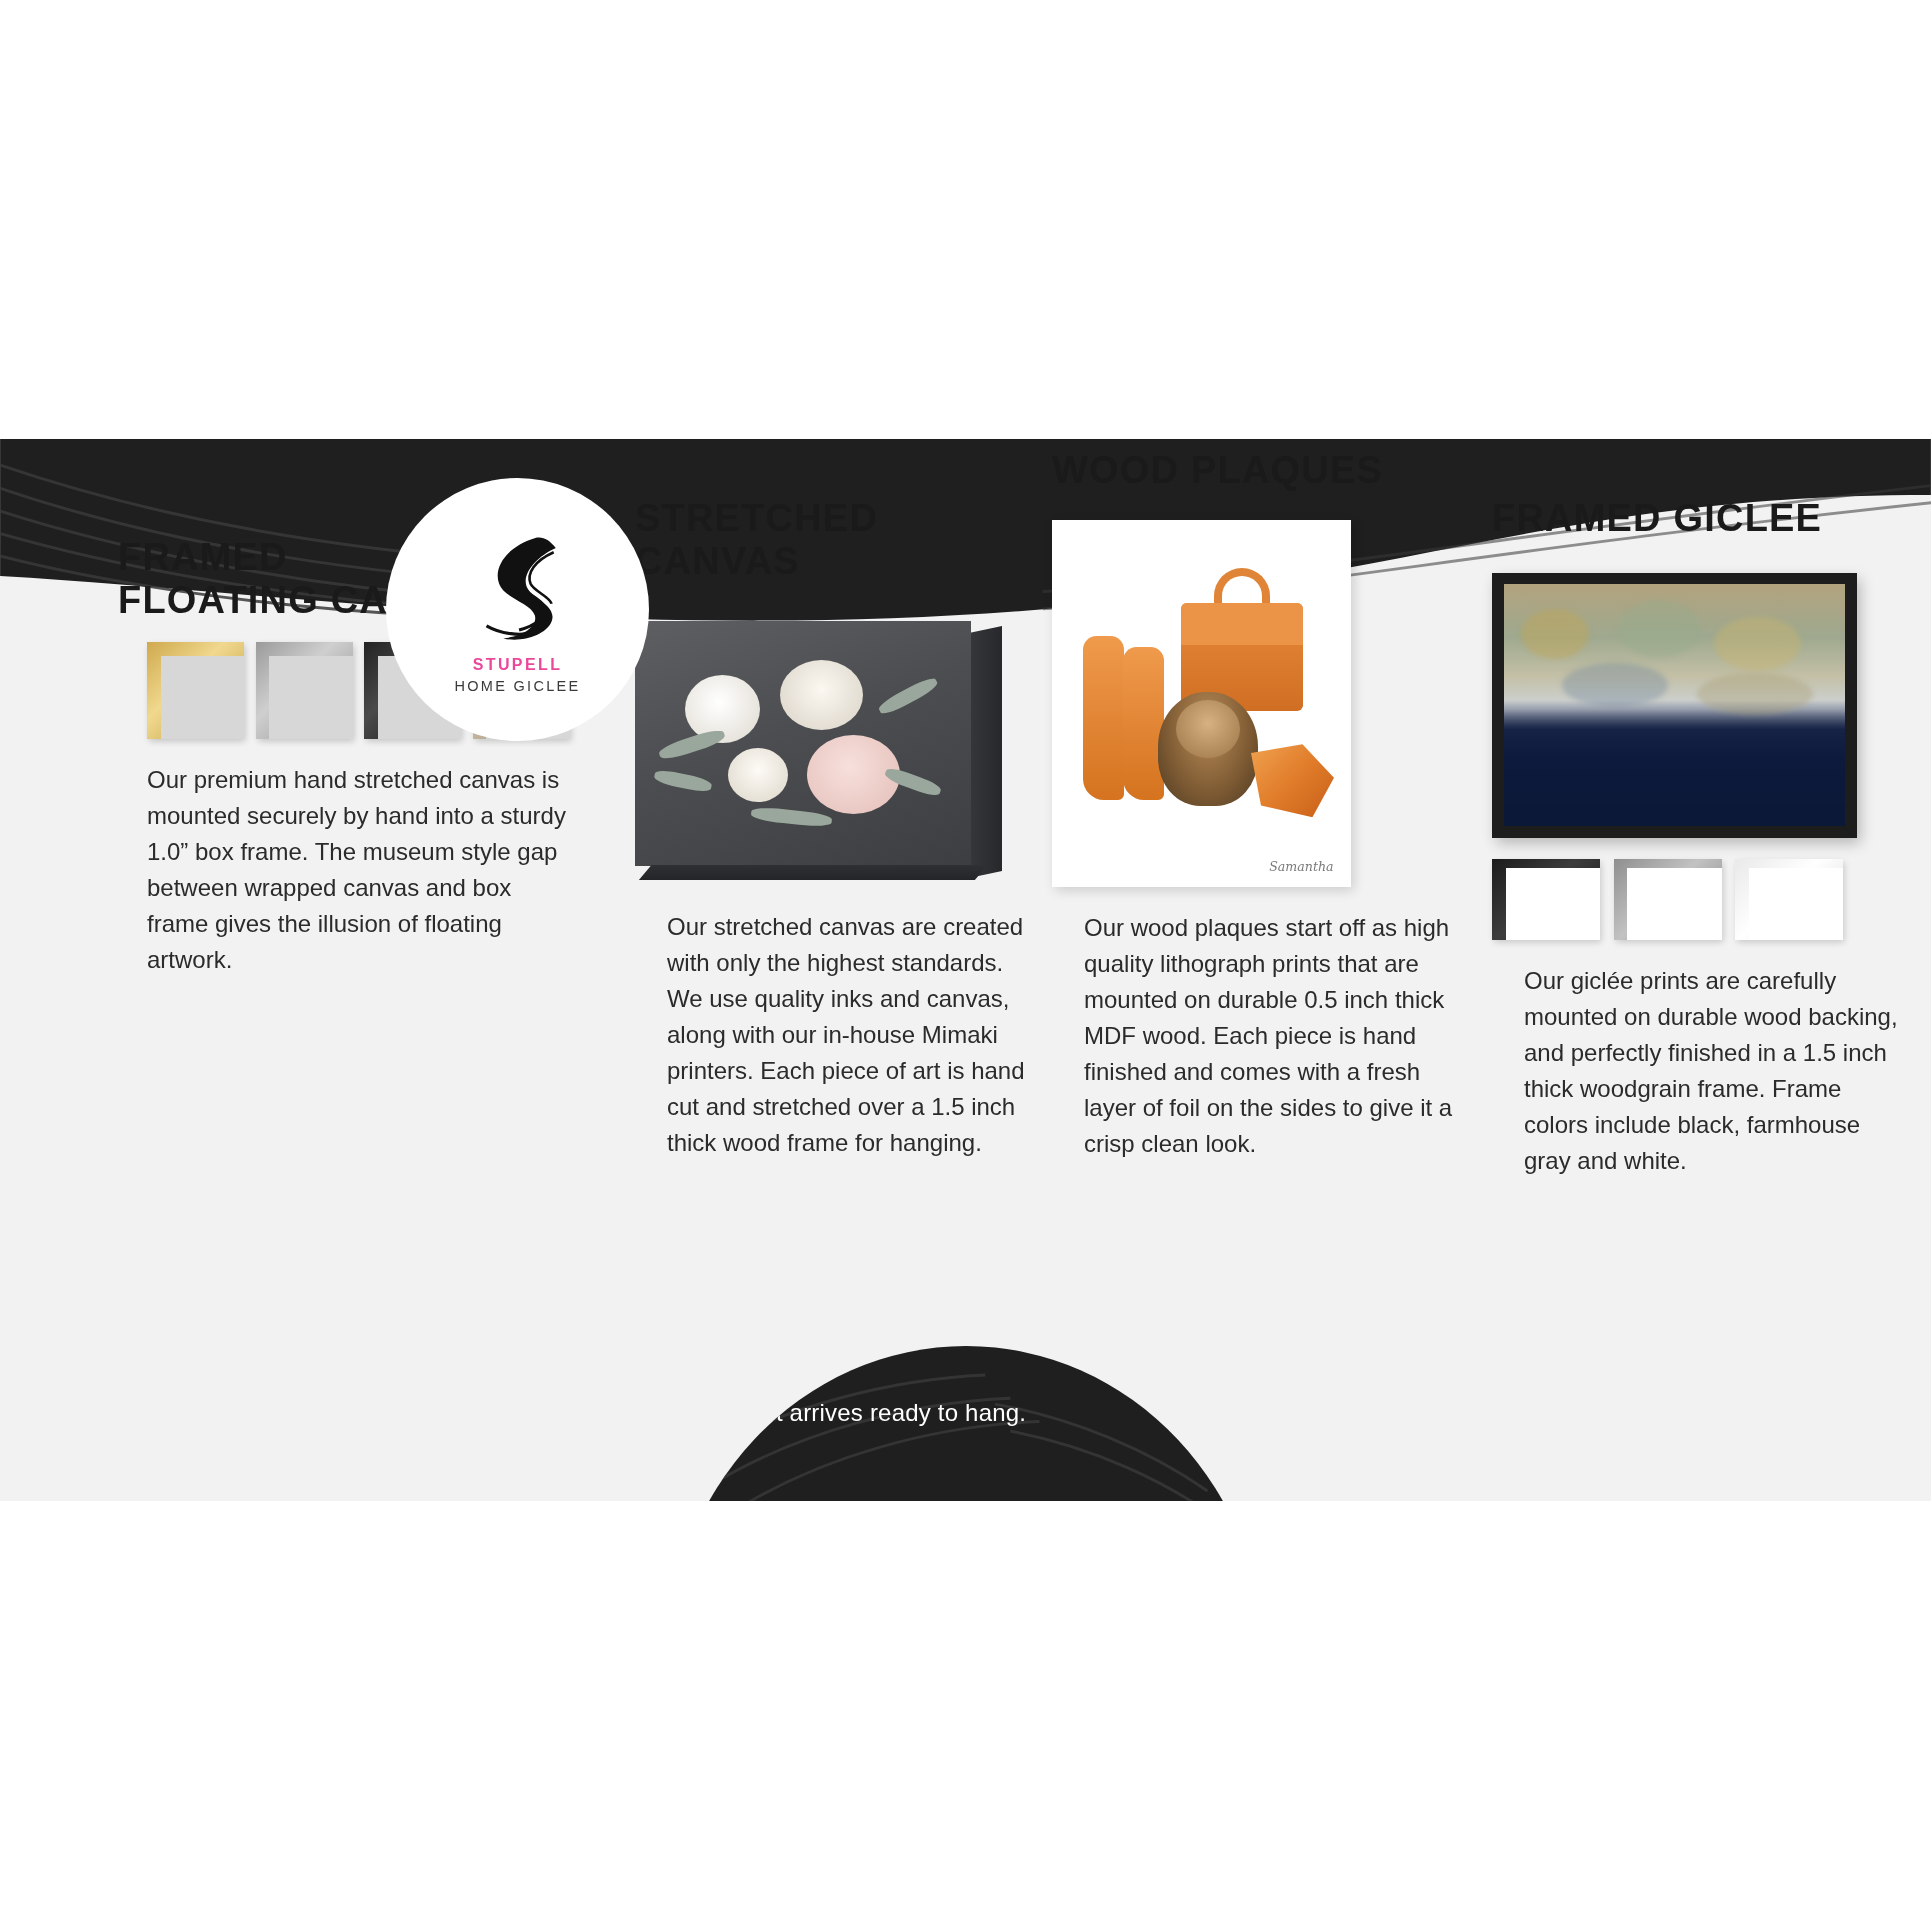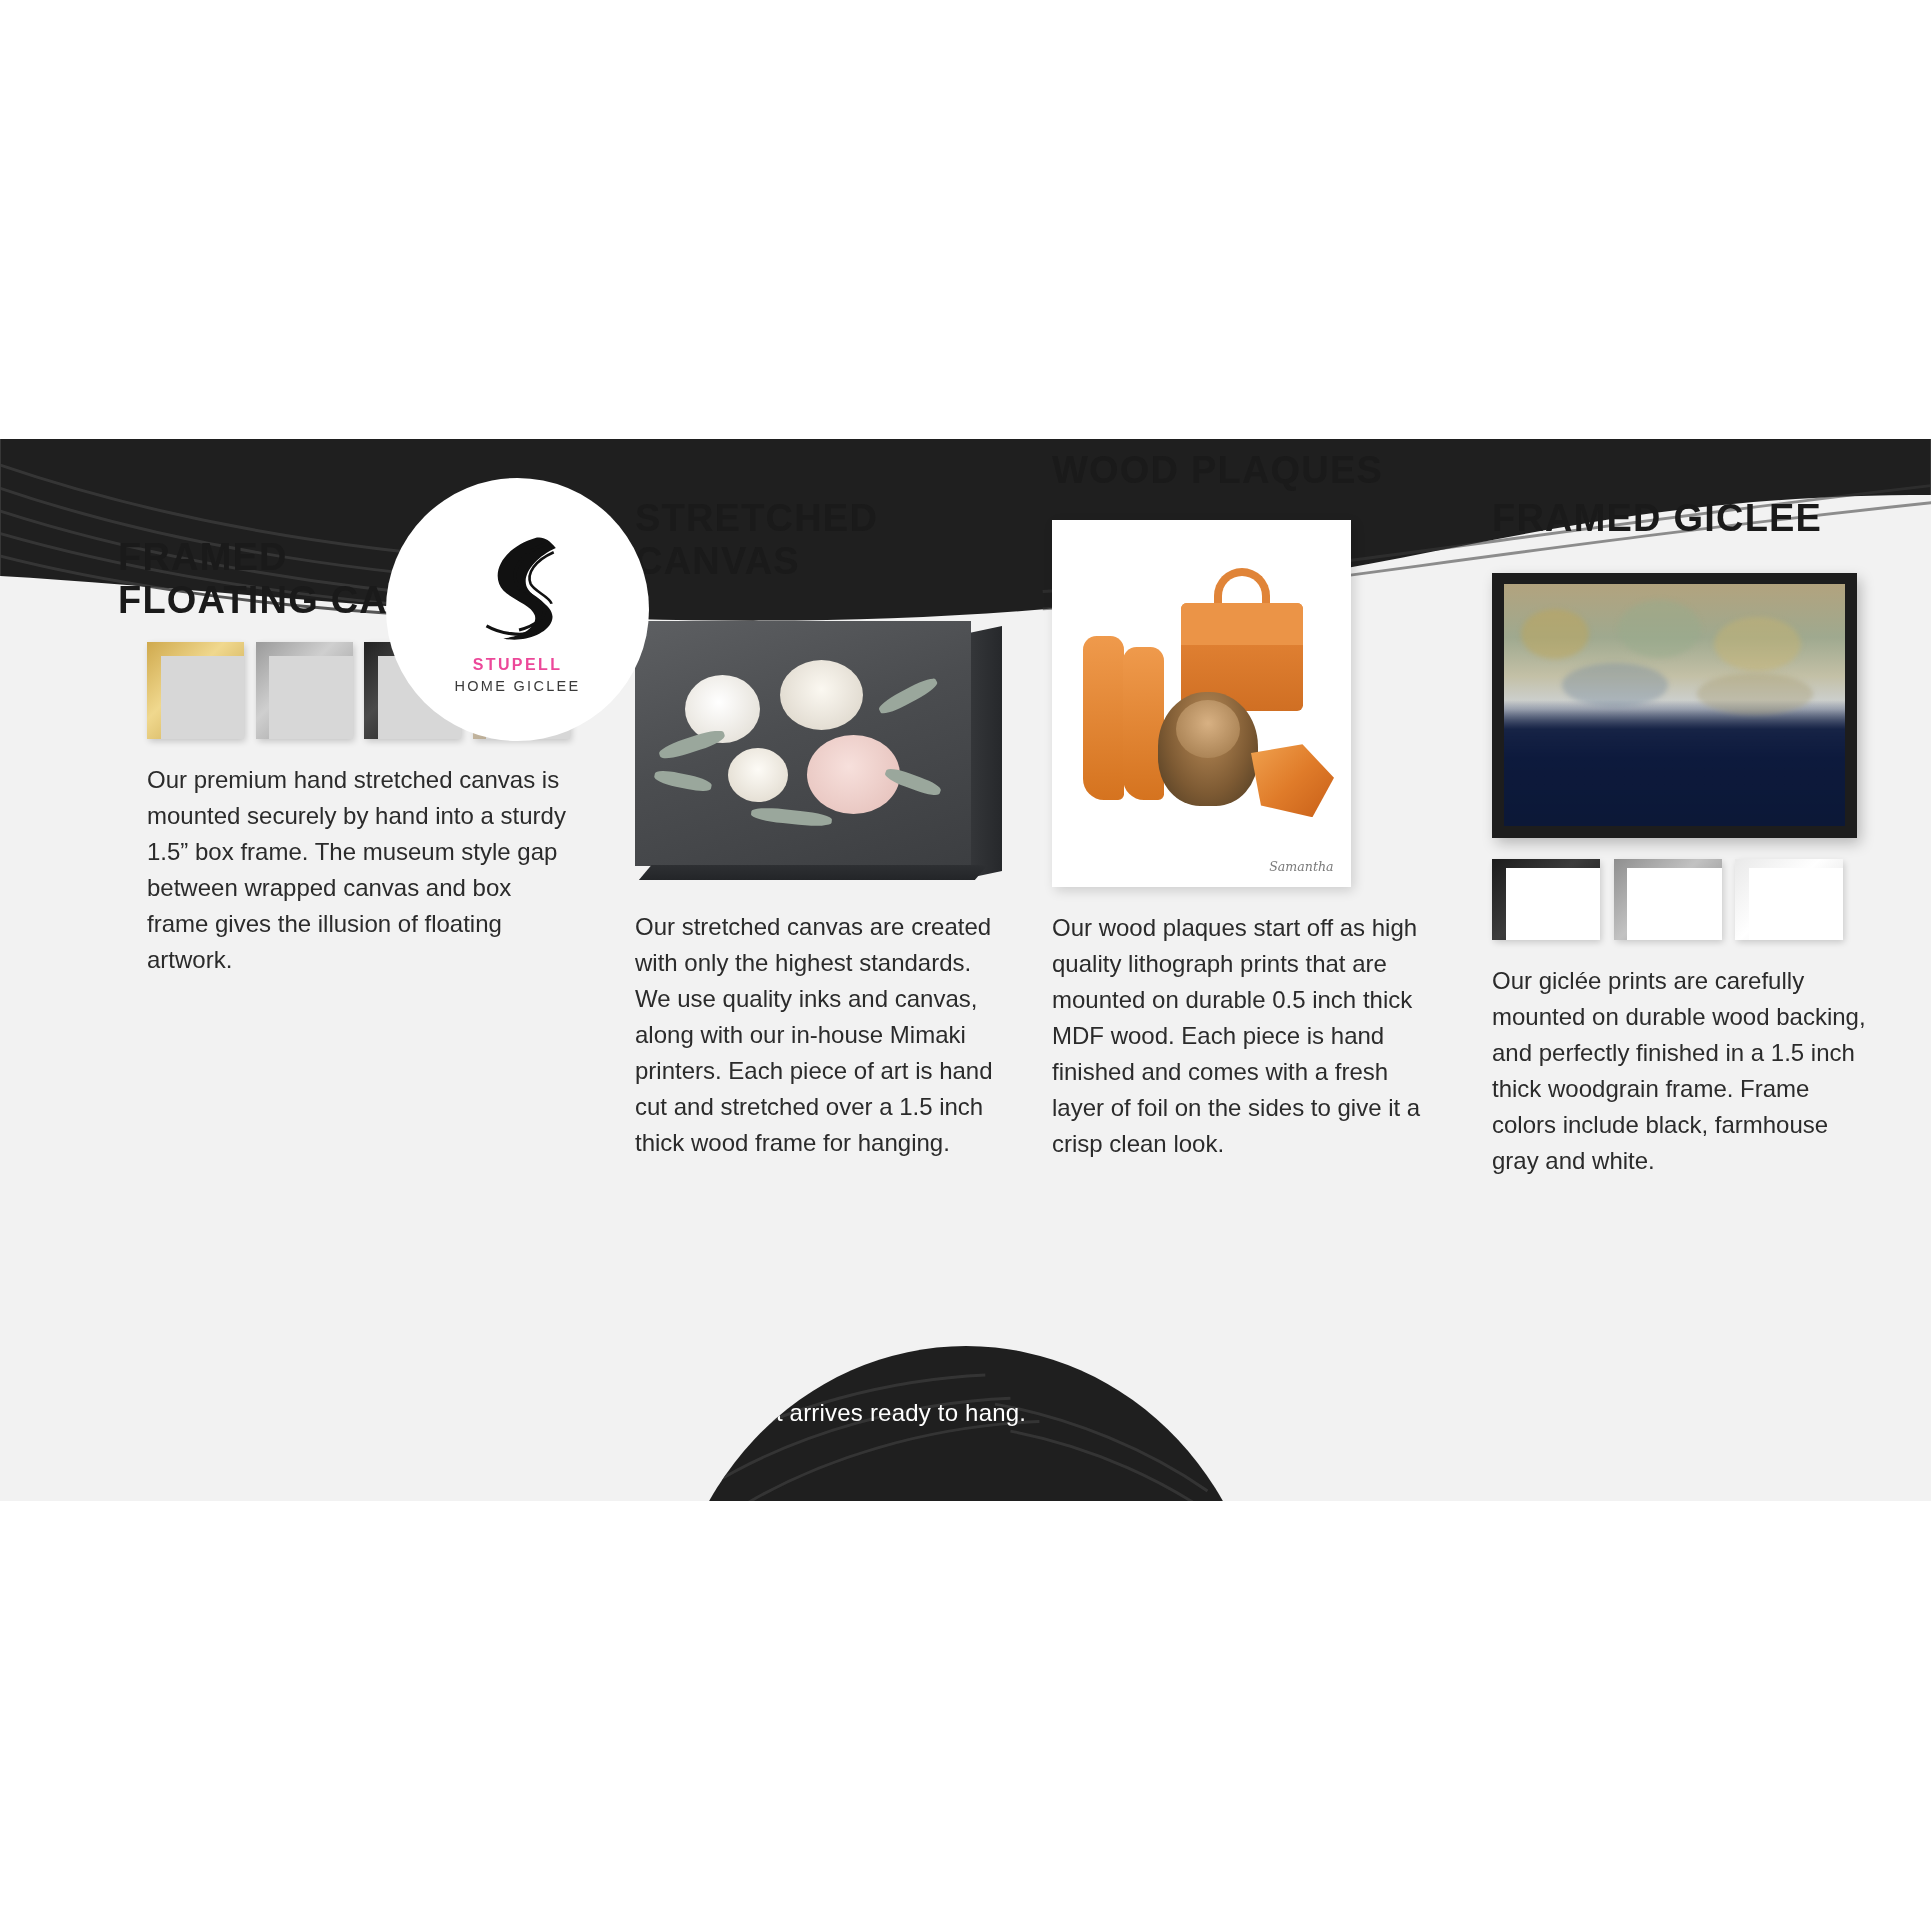--- a/index.html
+++ b/index.html
@@ -65,20 +65,21 @@
     font-size: 38px;
     letter-spacing: 1.2px;
     color: #1a1a1a;
     line-height: 1.12;
     text-transform: uppercase;
   }
   .col-body {
     font-size: 24px;
     line-height: 1.5;
     color: #2b2b2b;
+    margin-left: 32px;
   }
 
   
   #col1 { left: 70px;  top: 97px; width: 454px; margin-left: 48px; }
   #col2 { left: 635px; top: 58px;  width: 386px; }
   #col3 { left: 1052px;top: 9.7px;  width: 386px; }
   #col4 { left: 1492px;top: 58px;  width: 386px; }
 
   
   .ffc-art {
@@ -290,21 +291,21 @@
           <div class="mat"></div>
         </div>
       <div class="swatch sw-black">
           <div class="mat"></div>
         </div>
       <div class="swatch sw-taupe">
           <div class="mat"></div>
         </div>
     </div>
 
-    <div class="col-body body-mt" style="margin-left:29px;width:425px;">Our premium hand stretched canvas is mounted securely by hand into a sturdy 1.5” box frame. The museum style gap between wrapped canvas and box frame gives the illusion of floating artwork.</div>
+    <div class="col-body body-mt" style="margin-left:29px;width:425px;">Our premium hand stretched canvas is mounted securely by hand into a sturdy 1.0” box frame. The museum style gap between wrapped canvas and box frame gives the illusion of floating artwork.</div>
   </div>
 
   <div class="col" id="col2">
     <div class="col-title">
       <span>STRETCHED</span><br>
       <span>CANVAS</span>
     </div>
 
     <div class="sc-art">
       <div class="sc-side"></div>

